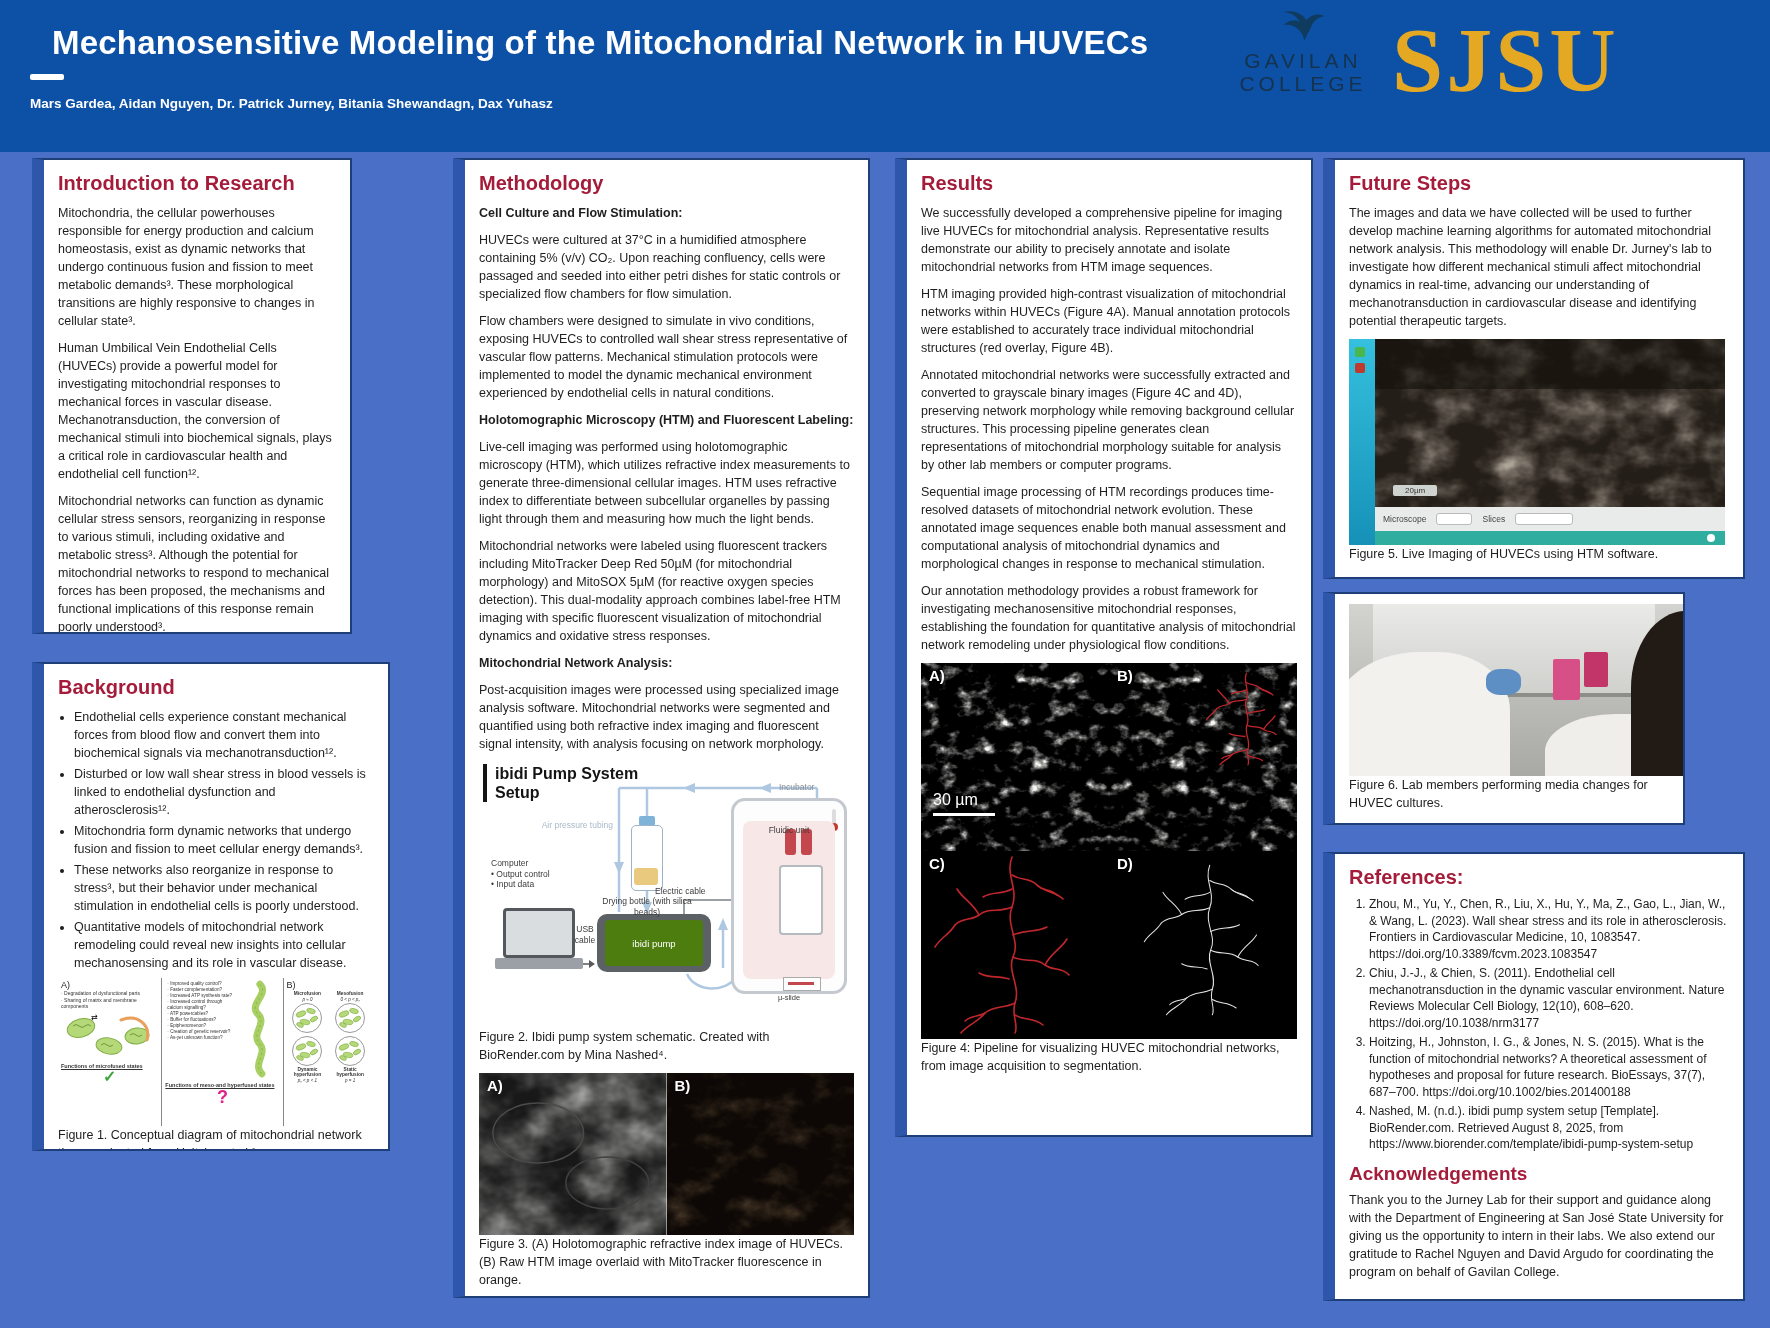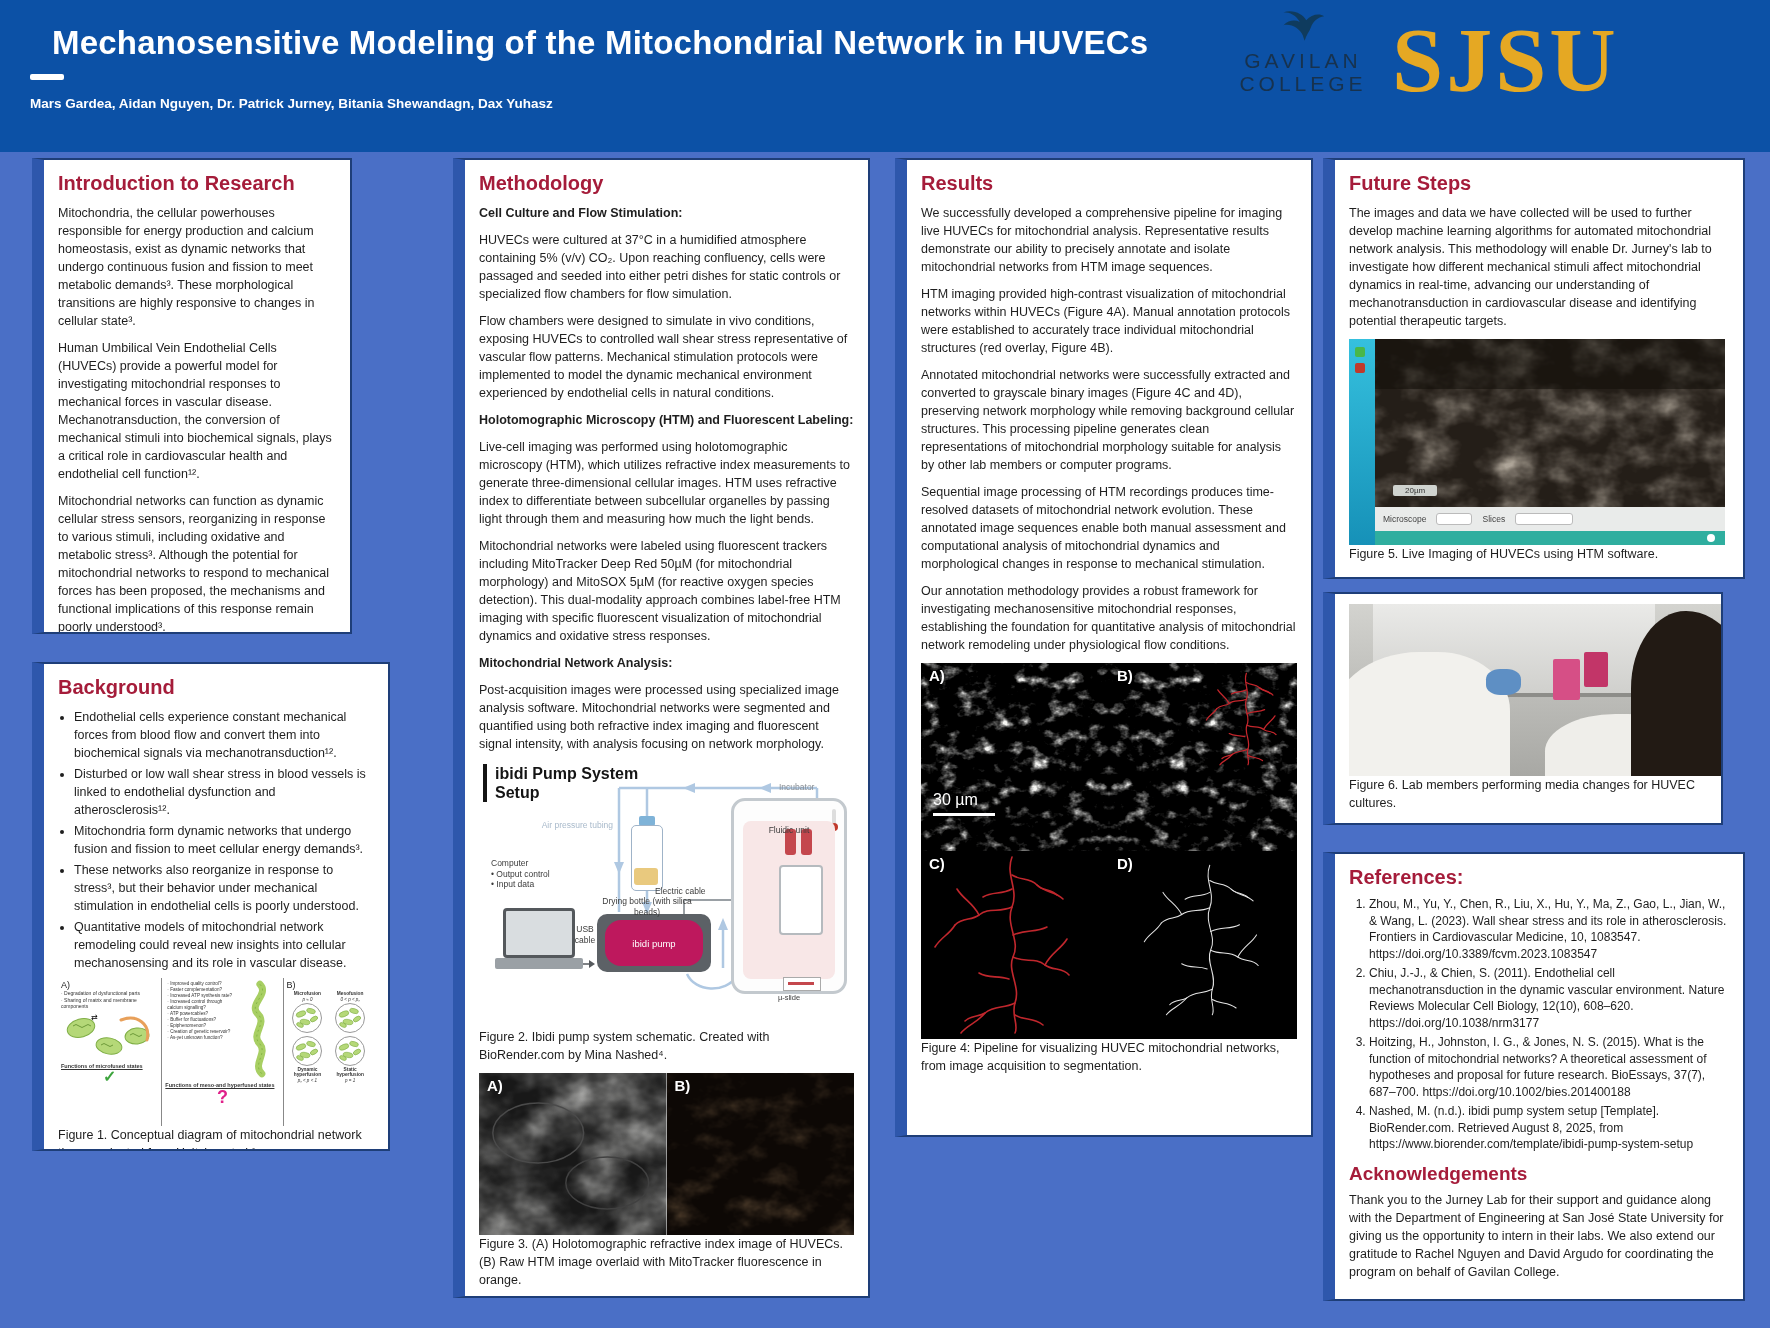--- a/index.html
+++ b/index.html
@@ -26,21 +26,21 @@
   .subhead{font-weight:bold;}
   ul.bullets{margin:0 0 6px 16px;padding:0;}
   ul.bullets li{font-size:12.5px;line-height:18px;color:#1E1E1E;margin:0 0 3px;}
   .caption{font-size:12px;line-height:17px;color:#222;margin:7px 0 0;}
 
   #panel-intro{left:32px;top:158px;width:320px;height:476px;}
   #panel-background{left:32px;top:662px;width:358px;height:489px;}
   #panel-methodology{left:453px;top:158px;width:417px;height:1140px;}
   #panel-results{left:895px;top:158px;width:418px;height:979px;}
   #panel-future{left:1323px;top:158px;width:422px;height:421px;}
-  #panel-fig6{left:1323px;top:592px;width:400px;height:233px;padding:10px 14px;}
+  #panel-fig6{left:1323px;top:592px;width:362px;height:233px;padding:10px 14px;}
   #panel-references{left:1323px;top:852px;width:422px;height:449px;}
 
   
   .fig1{display:flex;height:148px;margin-top:4px;border:1px solid #ddd;border-left:none;border-right:none;
         border-top:none;border-bottom:none;}
   .f1col{position:relative;box-sizing:border-box;padding:2px 3px;font-size:5px;color:#333;}
   .f1a{width:104px;}
   .f1m{width:122px;border-left:1px solid #888;}
   .f1b{width:92px;border-left:1px solid #888;}
   .f1-label{font-size:9px;color:#222;}
@@ -76,21 +76,21 @@
   .f2-bag{position:absolute;top:8px;width:11px;height:26px;background:#C4474D;border-radius:3px;}
   .f2-slide{position:absolute;left:40px;top:156px;width:36px;height:12px;background:#fff;border:1px solid #aaa;}
   .f2-slide i{position:absolute;left:4px;top:4px;width:26px;height:3px;background:#C4474D;}
   .f2-thermo{position:absolute;right:8px;top:8px;width:4px;height:16px;background:#ddd;border-radius:2px;}
   .f2-thermo::after{content:"";position:absolute;left:-2px;bottom:-6px;width:8px;height:8px;background:#C0392B;border-radius:50%;}
   .f2-laptop{left:16px;top:146px;width:88px;height:64px;z-index:2;}
   .f2-laptop .scr{position:absolute;left:8px;top:0;width:72px;height:50px;background:#D9DDE0;
                   border:3px solid #54585C;border-radius:4px;box-sizing:border-box;}
   .f2-laptop .base{position:absolute;left:0;top:50px;width:88px;height:11px;background:#9AA0A5;border-radius:2px;}
   .f2-pump{left:118px;top:152px;width:114px;height:58px;background:#5C6166;border-radius:10px;z-index:2;}
-  .f2-pump .screen{position:absolute;left:8px;top:6px;right:8px;bottom:6px;background:#be185d;border-radius:16px;
+  .f2-pump .screen{position:absolute;left:8px;top:6px;right:8px;bottom:6px;background:#4d7c0f;border-radius:4px;
                    color:#fff;font-size:9.5px;display:flex;align-items:center;justify-content:center;}
   .f2-caption{font-size:12px;line-height:17px;color:#333;margin-top:4px;}
 
   
   .fig3{display:flex;height:162px;margin-top:2px;}
   .fig3 .half{position:relative;flex:1;overflow:hidden;}
   .imglabel{position:absolute;left:8px;top:4px;color:#fff;font-weight:bold;font-size:15px;z-index:5;}
   .imgfill{position:absolute;left:0;top:0;width:100%;height:100%;}
 
   .fig4{position:relative;width:376px;height:376px;background:#000;margin-top:2px;}

